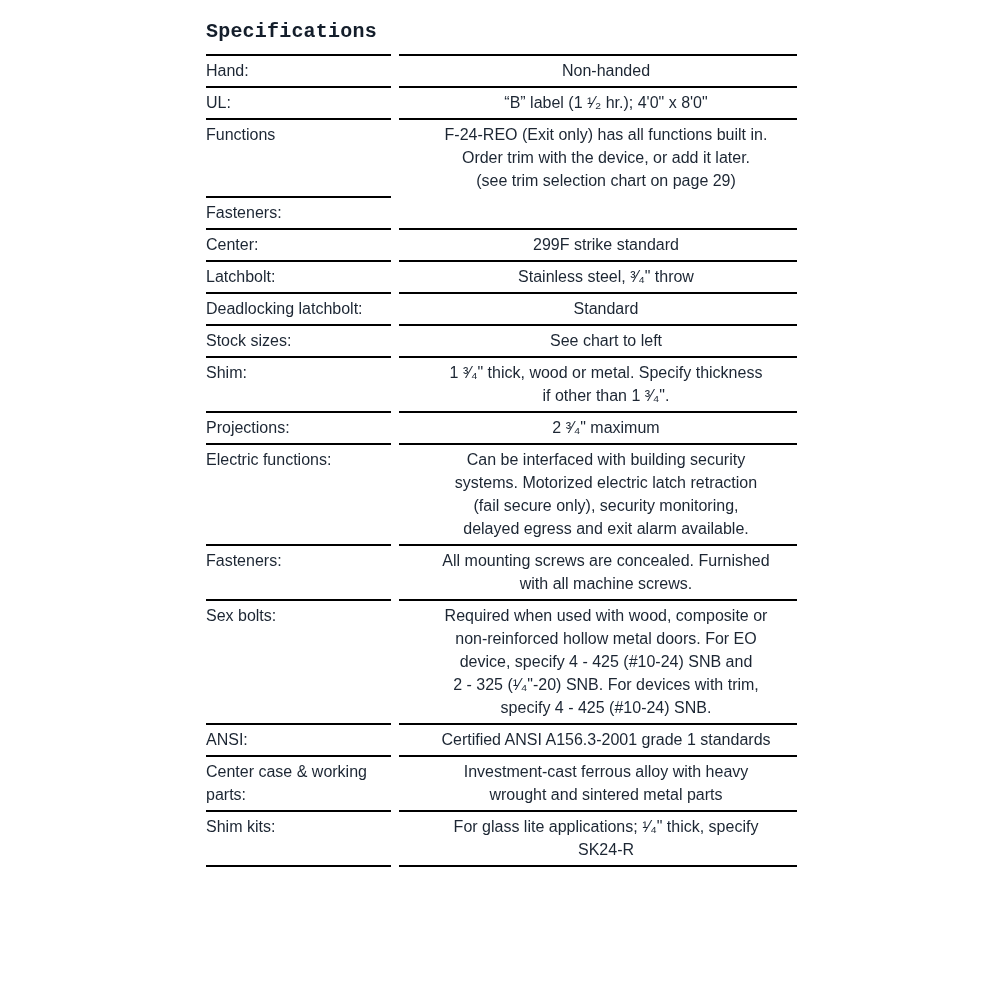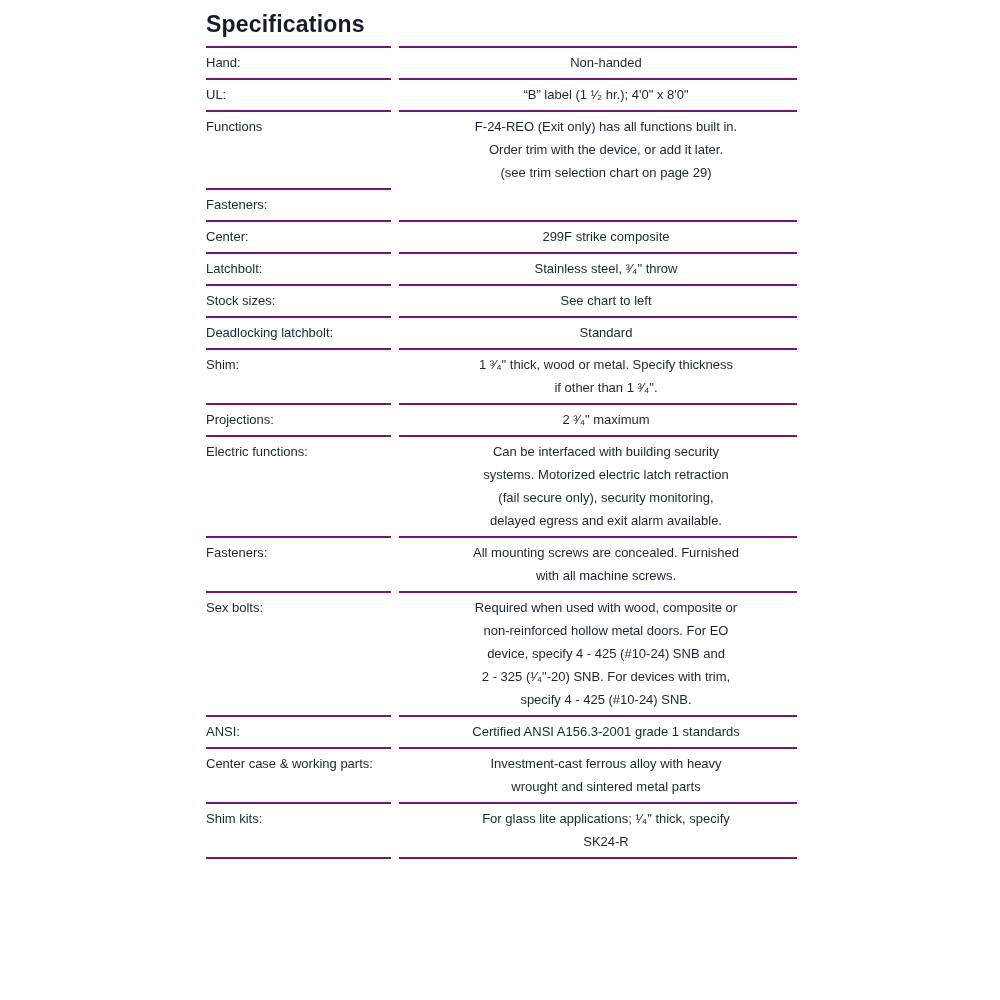--- a/index.html
+++ b/index.html
@@ -11,38 +11,39 @@
     font-family: "Liberation Sans", "DejaVu Sans", sans-serif;
     color: #1c2633;
   }
   .page {
     position: absolute;
     left: 206px;
     top: 12px;
     width: 591px;
   }
   .title {
-    font-size: 23px;
+    font-size: 20px;
     line-height: 24px;
     font-weight: bold;
-    margin: 0 0 10px 0;
+    margin: 8px 0 10px 0;
     letter-spacing: 0.2px;
     color: #141e2b;
+    font-family: Liberation Mono, monospace;
   }
   .spec-table {
     width: 100%;
   }
   .row {
     display: flex;
     gap: 8px;
   }
   .cell {
-    border-top: 2px solid #701a75;
+    border-top: 2px solid #000000;
     padding: 3px 0 4px 0;
-    font-size: 13px;
+    font-size: 16px;
     line-height: 23px;
     white-space: pre-line;
   }
   .label {
     flex: 0 0 185px;
     width: 185px;
   }
   .value {
     flex: 1 1 auto;
     padding-left: 16px;
@@ -77,36 +78,36 @@
 Order trim with the device, or add it later.
 (see trim selection chart on page 29)</div>
     </div>
 
     <div class="row">
       <div class="cell label">Fasteners:</div>
     </div>
 
     <div class="row">
       <div class="cell label">Center:</div>
-      <div class="cell value">299F strike composite</div>
+      <div class="cell value">299F strike standard</div>
     </div>
 
     <div class="row">
       <div class="cell label">Latchbolt:</div>
       <div class="cell value">Stainless steel, ³⁄₄" throw</div>
     </div>
 
     <div class="row">
-      <div class="cell label">Stock sizes:</div>
-      <div class="cell value">See chart to left</div>
+      <div class="cell label">Deadlocking latchbolt:</div>
+      <div class="cell value">Standard</div>
     </div>
 
     <div class="row">
-      <div class="cell label">Deadlocking latchbolt:</div>
-      <div class="cell value">Standard</div>
+      <div class="cell label">Stock sizes:</div>
+      <div class="cell value">See chart to left</div>
     </div>
 
     <div class="row">
       <div class="cell label">Shim:</div>
       <div class="cell value">1 ³⁄₄" thick, wood or metal. Specify thickness
 if other than 1 ³⁄₄".</div>
     </div>
 
     <div class="row">
       <div class="cell label">Projections:</div>

